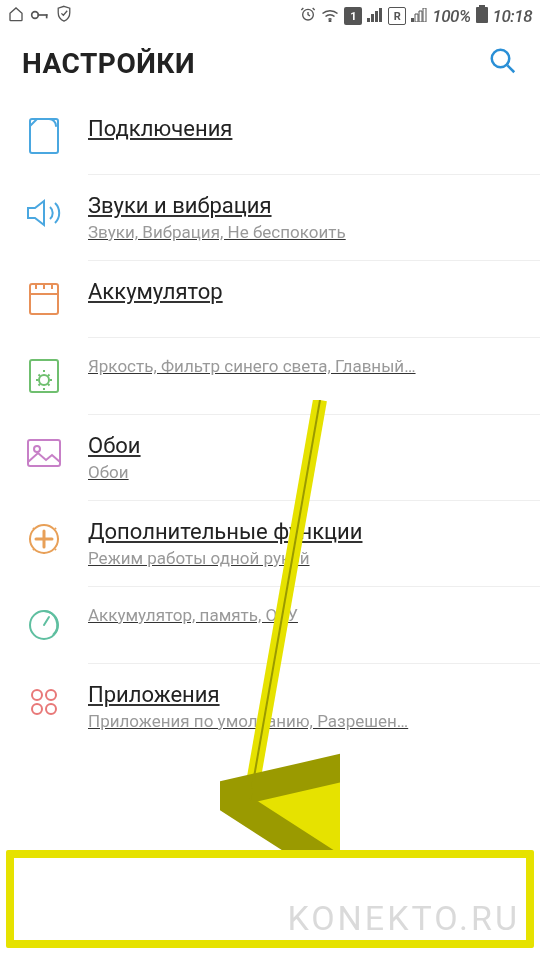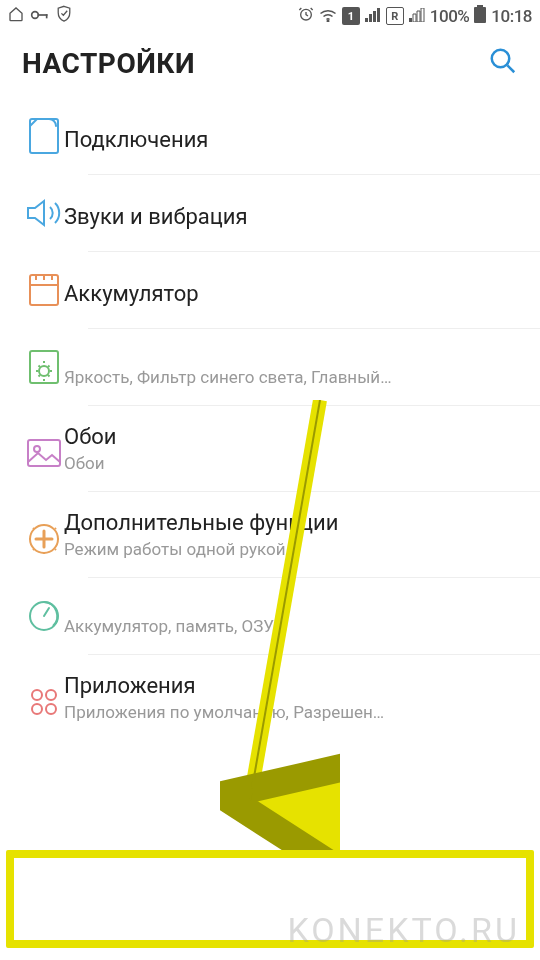--- a/index.html
+++ b/index.html
@@ -15,21 +15,21 @@
   .status-bar {
     height: 32px;
     display: flex;
     align-items: center;
     padding: 0 8px;
     font-size: 17px;
     color: #555;
   }
   .status-left { display: flex; gap: 6px; align-items: center; }
   .status-right { margin-left: auto; display: flex; gap: 5px; align-items: center; }
-  .status-right .txt { font-weight: 500; letter-spacing: -0.5px; }
+  .status-right .txt { font-weight: 500; letter-spacing: -0.5px; font-style: italic; }
   .sim-badge {
     display: inline-flex; align-items: center; justify-content: center;
     width: 18px; height: 18px; background: #555; color: #fff;
     font-size: 11px; font-weight: 700; border-radius: 2px;
   }
   .header {
     display: flex;
     align-items: flex-end;
     padding: 14px 22px 18px 22px;
   }
@@ -37,22 +37,24 @@
     font-size: 28px;
     font-weight: 700;
     letter-spacing: 0.5px;
     text-transform: uppercase;
     color: #222;
   }
   .header .search { margin-left: auto; color: #2a8fd6; }
   .list { }
   .item {
     display: flex;
-    align-items: flex-end;
+    align-items: flex-start;
     padding: 18px 24px;
+    gap: 24px;
+    text-decoration: underline;
   }
   .item .ico {
     width: 40px; height: 40px;
     display: flex; align-items: center; justify-content: center;
     flex: 0 0 40px;
   }
   .item .txt { flex: 1; min-width: 0; }
   .item .title {
     font-size: 22px;
     color: #222;
@@ -83,21 +85,21 @@
   .arrow {
     position: absolute;
     left: 220px;
     top: 400px;
     width: 120px;
     height: 450px;
     pointer-events: none;
   }
   .watermark {
     position: absolute;
-    bottom: 10px;
+    bottom: 22px;
     right: 20px;
     font-size: 34px;
     letter-spacing: 3px;
     color: rgba(150,150,150,0.35);
     font-weight: 400;
     pointer-events: none;
   }
 </style>
 </head>
 <body>
@@ -187,20 +189,21 @@
 
   <div class="item">
     <div class="ico">
       <svg width="38" height="32" viewBox="0 0 38 32" fill="none" stroke="#4aa7e0" stroke-width="2">
           <path d="M3 11v10h7l9 7V4l-9 7H3z"></path>
           <path d="M25 10a8 8 0 0 1 0 12M30 6a14 14 0 0 1 0 20"></path>
         </svg>
     </div>
     <div class="txt">
       <div class="title">Звуки и вибрация</div>
+      <div class="sub">Звуки, Вибрация, Не беспокоить</div>
     </div>
   </div>
   <div class="sep"></div>
 
   <div class="item">
     <div class="ico">
       <svg width="32" height="34" viewBox="0 0 32 34" fill="none" stroke="#e89058" stroke-width="2">
           <rect x="2" y="2" width="28" height="30" rx="2"></rect>
           <path d="M8 2v5M16 2v5M24 2v5M2 12h28"></path>
         </svg>

